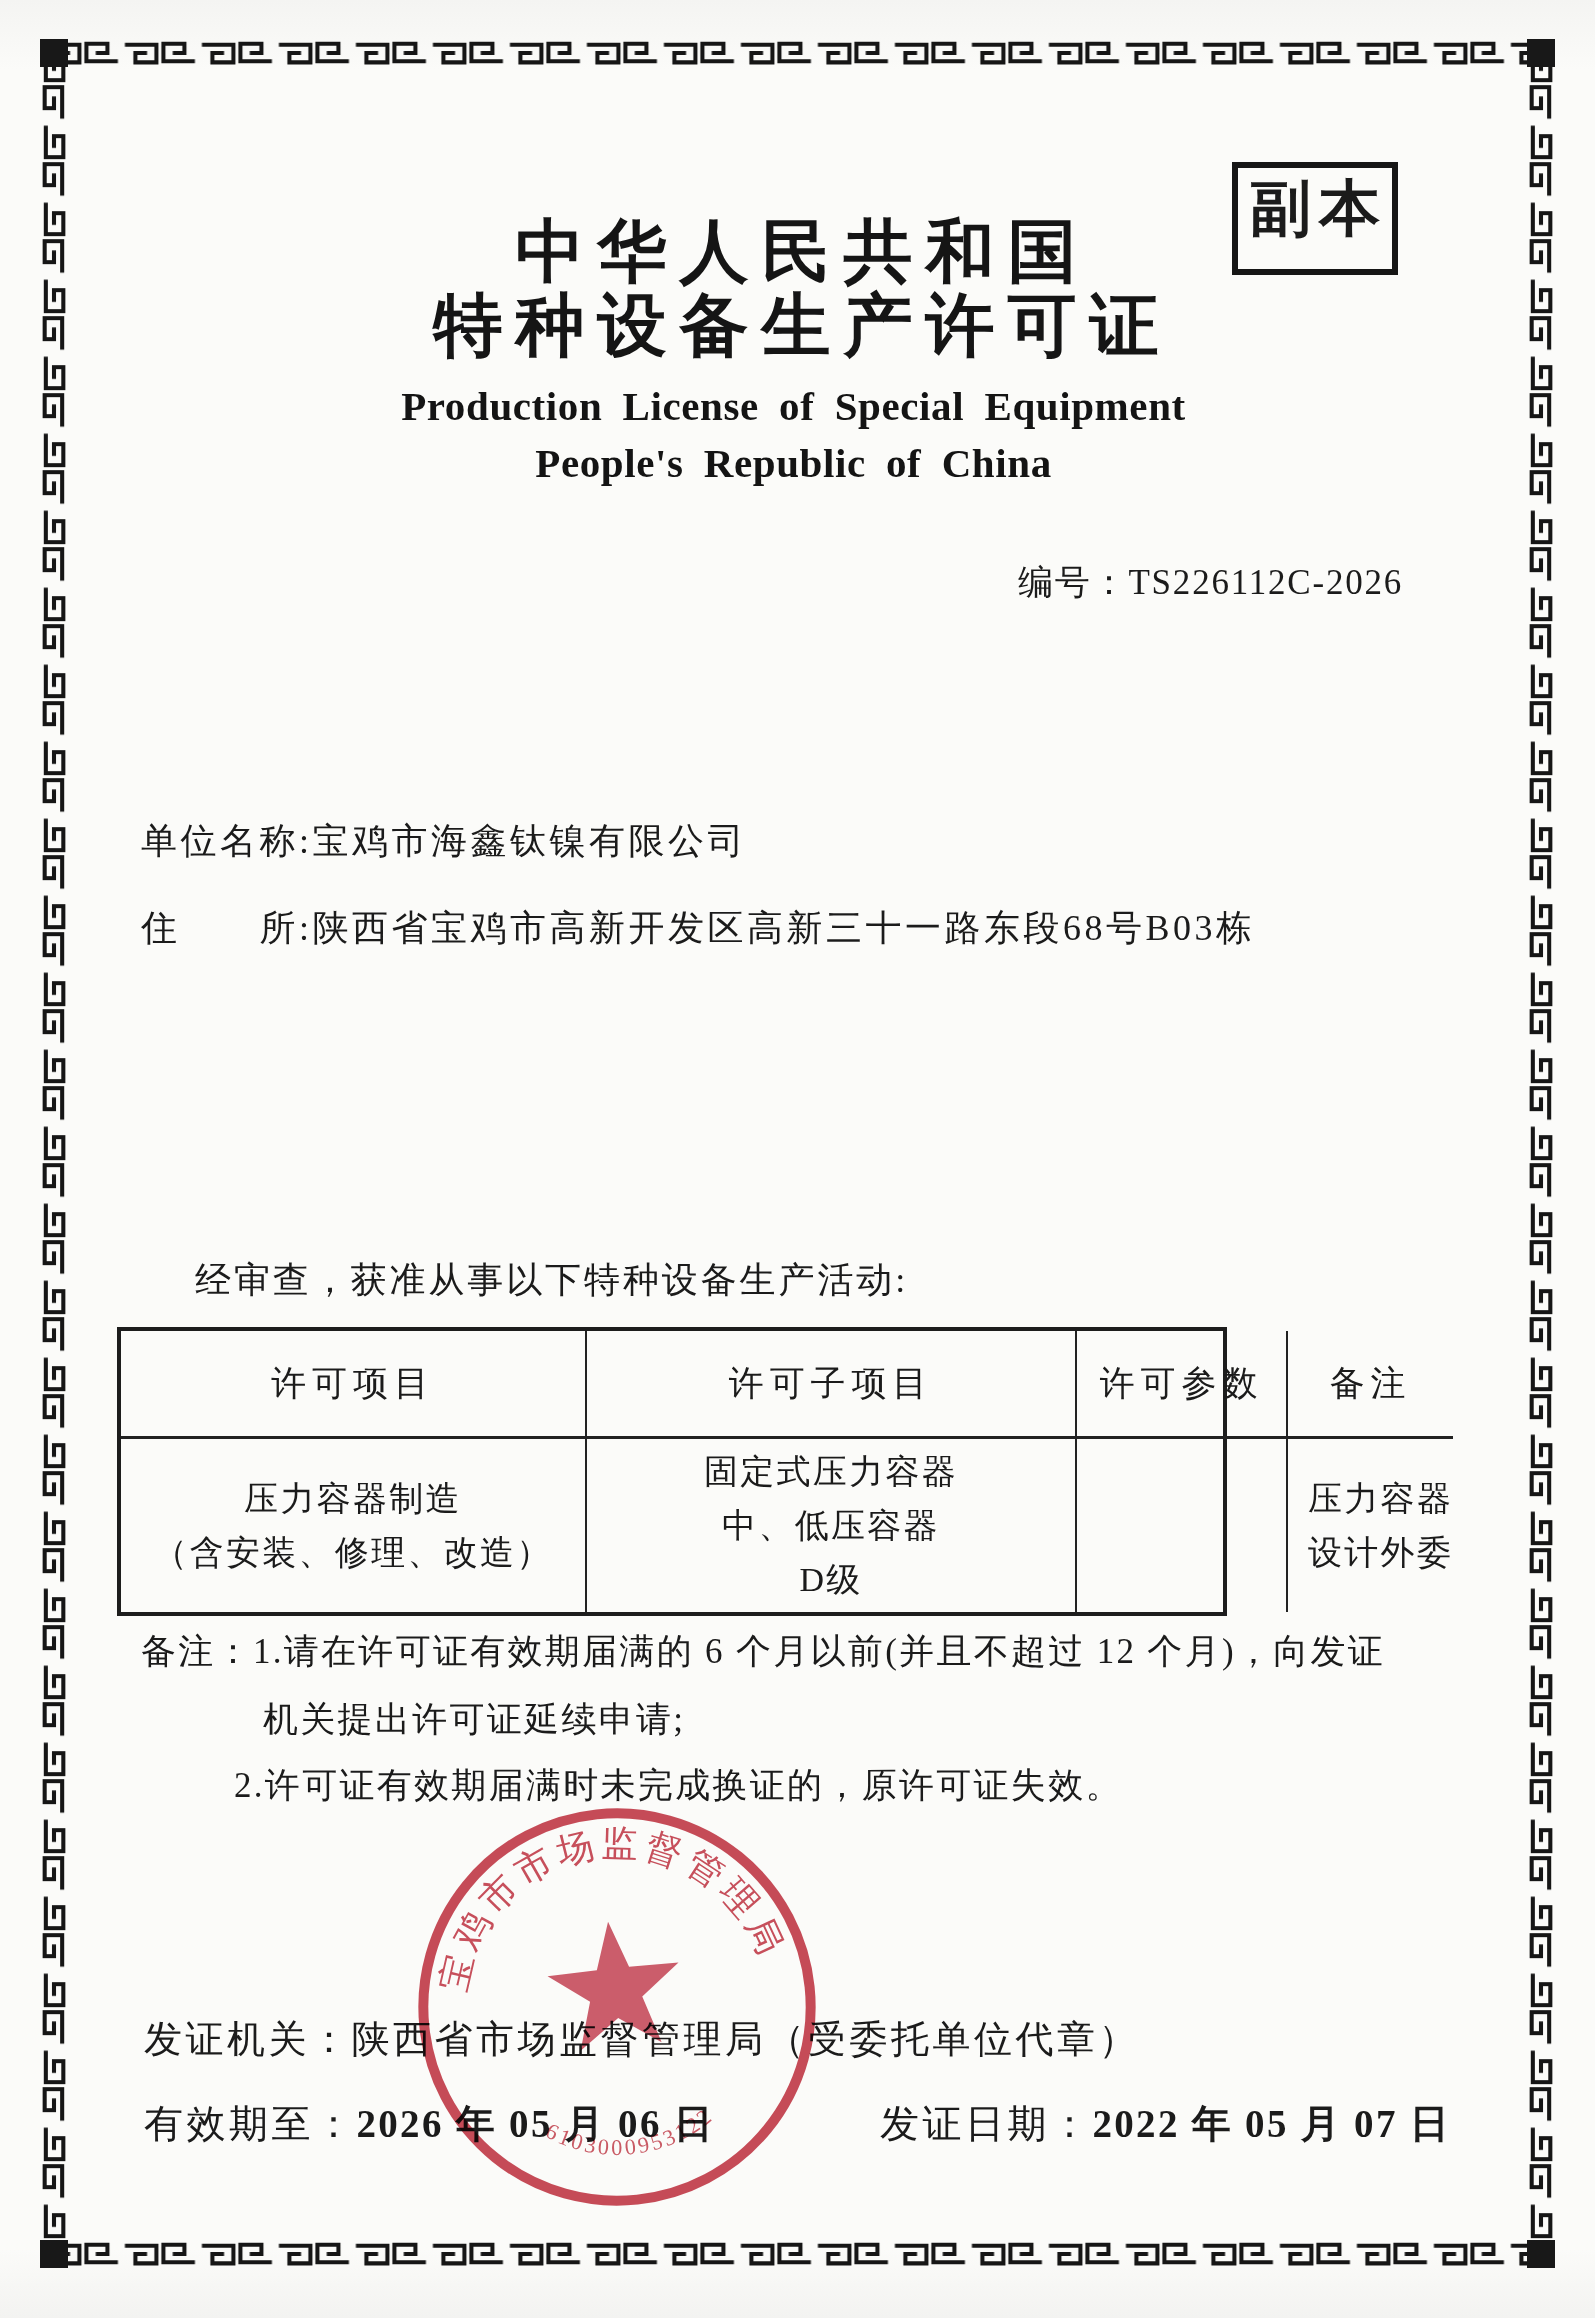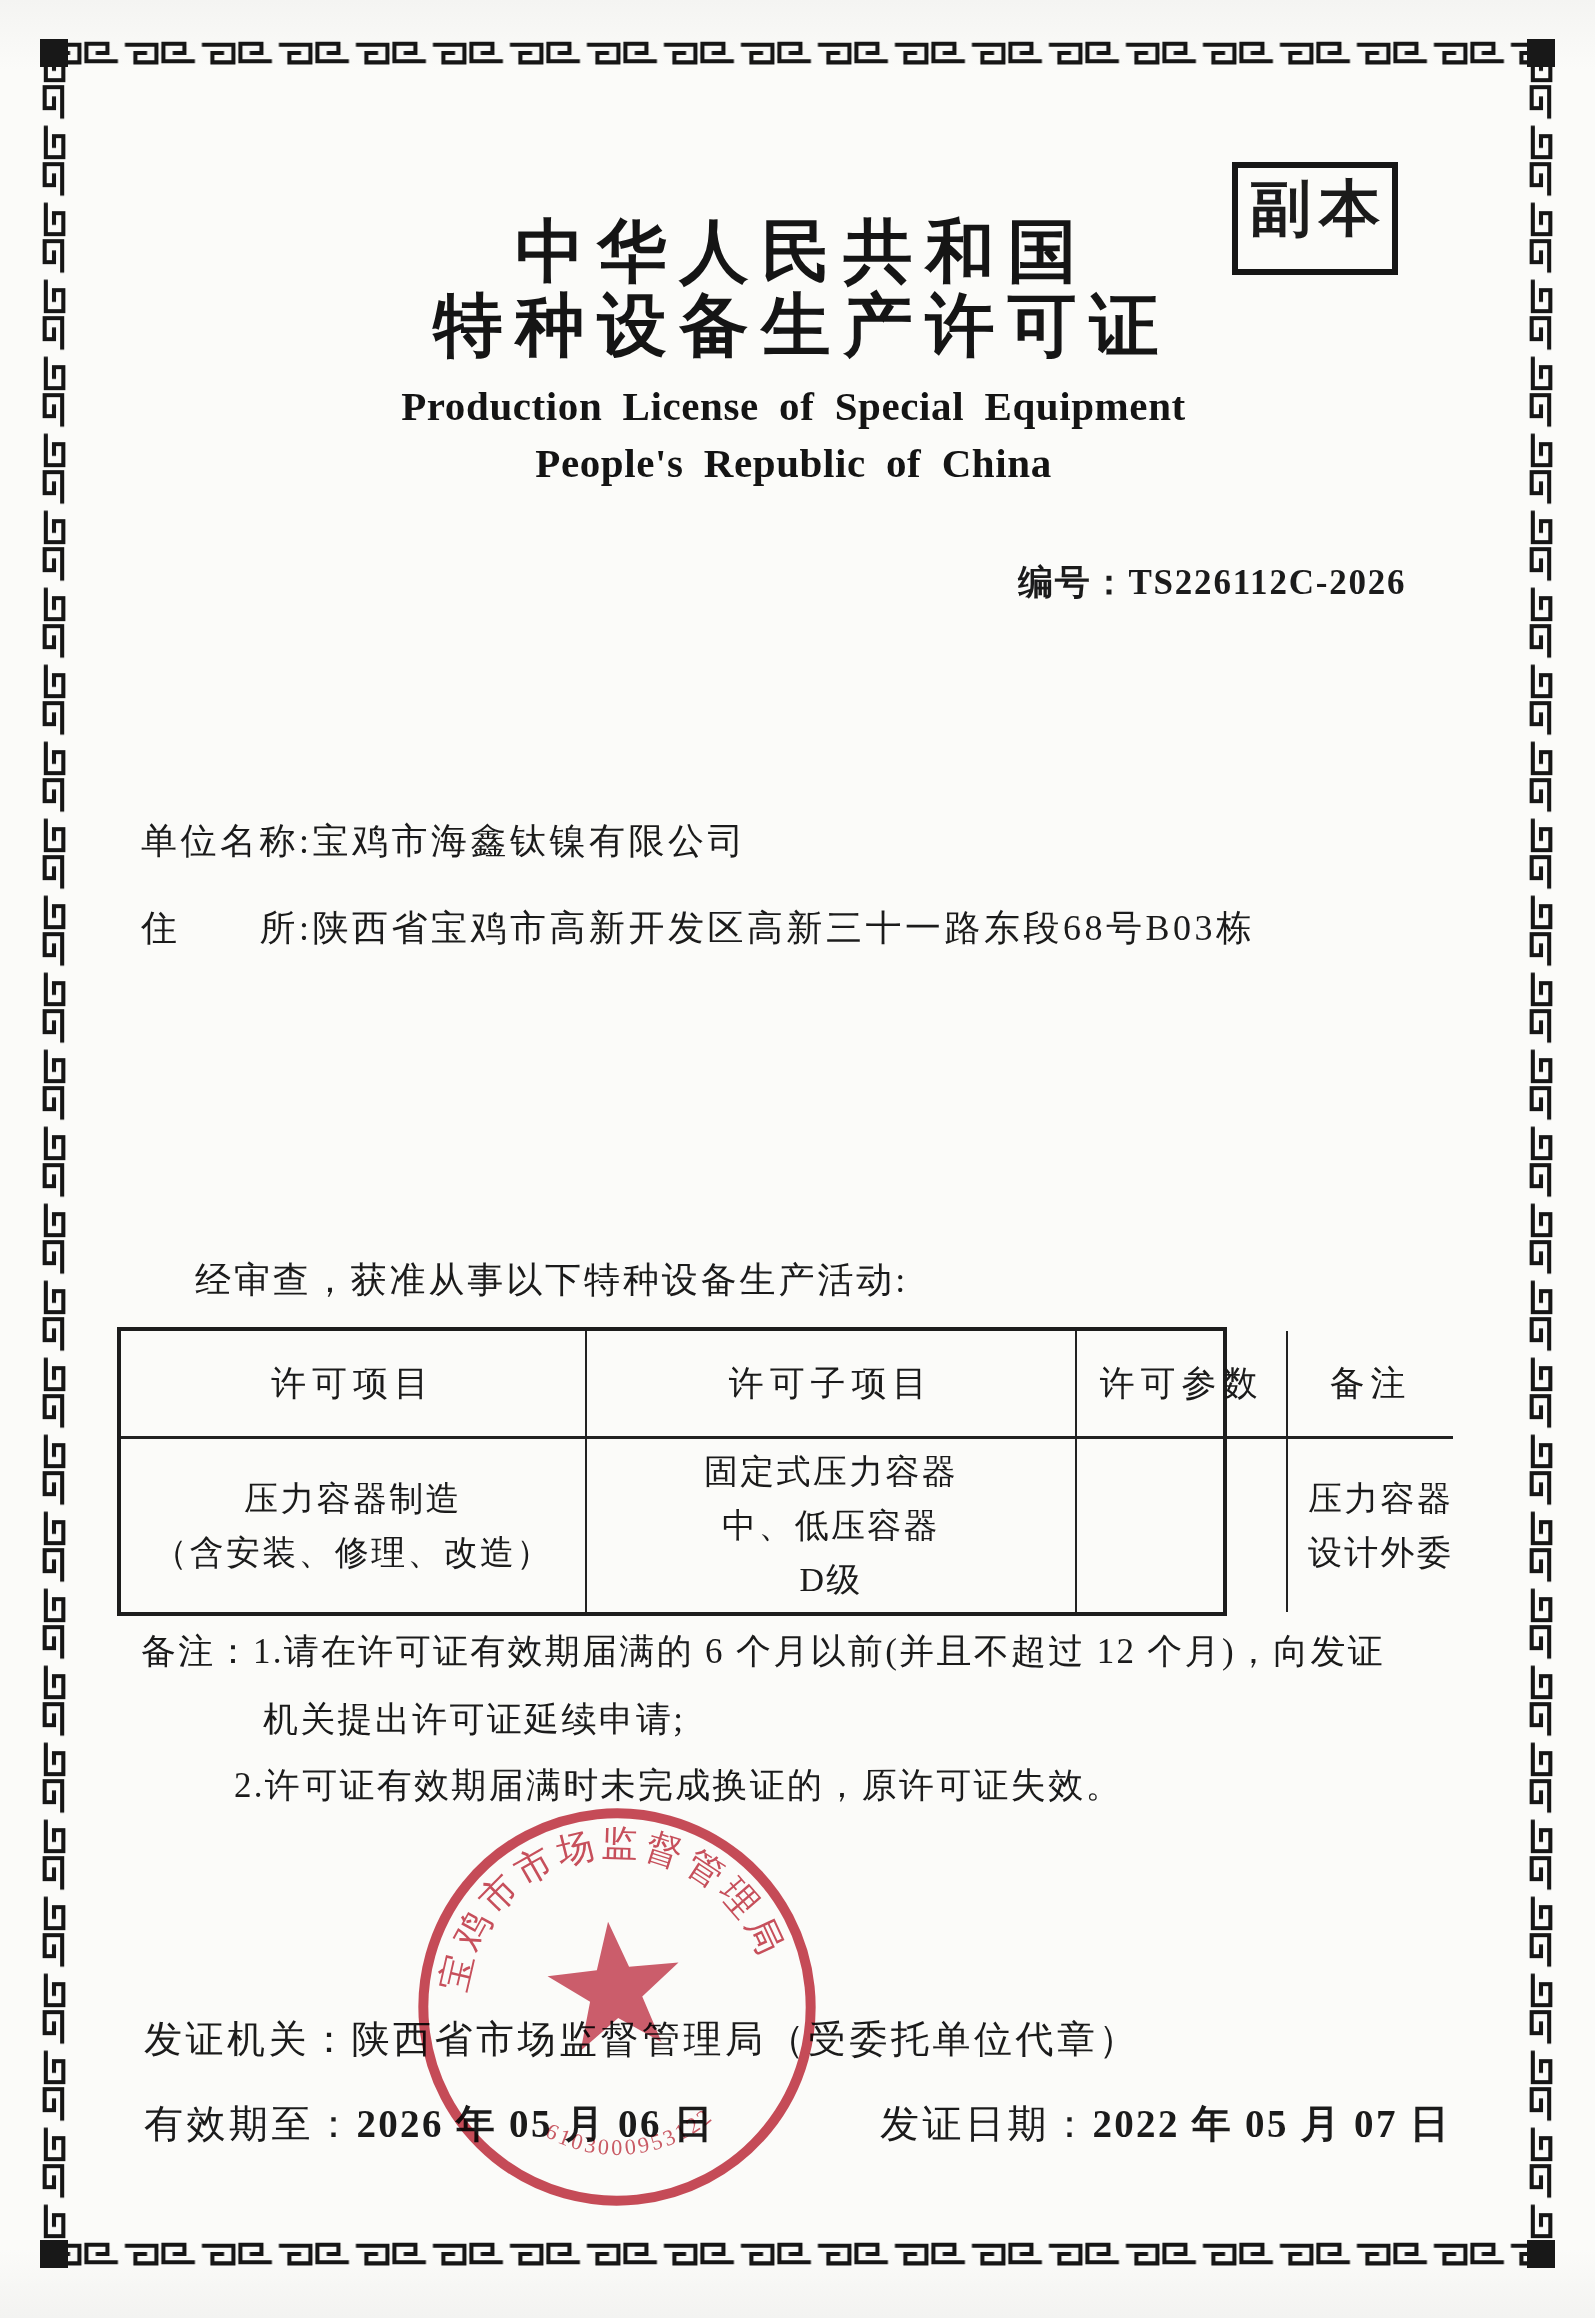--- a/index.html
+++ b/index.html
@@ -12,21 +12,21 @@
   .corner{position:absolute;width:28px;height:28px;background:#181818;}
   
   .badge{position:absolute;left:1232px;top:162px;width:154px;height:101px;
          border:6.5px solid #161616;display:flex;justify-content:center;
          font-size:61px;font-weight:700;letter-spacing:8.2px;text-indent:8.2px;}
   
   .title-cn{position:absolute;left:0;width:1570px;text-align:center;text-indent:35px;
             font-size:69px;font-weight:900;letter-spacing:13px;line-height:1;color:#151515;}
   .title-en{position:absolute;left:0;width:1587px;text-align:center;
             font-size:41px;font-weight:700;letter-spacing:0.6px;word-spacing:9.4px;line-height:1;color:#141414;}
-  .license-no{position:absolute;left:1018px;top:559px;font-size:35px;font-weight:700;letter-spacing:1.8px;}
+  .license-no{position:absolute;left:1018px;top:559px;font-size:35px;font-weight:400;letter-spacing:1.8px;}
   
   .info-line{position:absolute;left:141px;font-size:36px;letter-spacing:3.5px;white-space:nowrap;}
   .intro{position:absolute;left:195px;top:1256px;font-size:36px;letter-spacing:2.9px;}
   
   .lic-table{position:absolute;left:117px;top:1327px;width:1110px;height:289px;
              border:4.7px solid #1d1d1d;box-sizing:border-box;display:grid;
              grid-template-columns:466px 490px 211px 1fr;grid-template-rows:108px 1fr;}
   .cell{border-right:2.9px solid #222;display:flex;flex-direction:column;
         align-items:center;justify-content:center;box-sizing:border-box;}
   .cell.last{border-right:none;}

